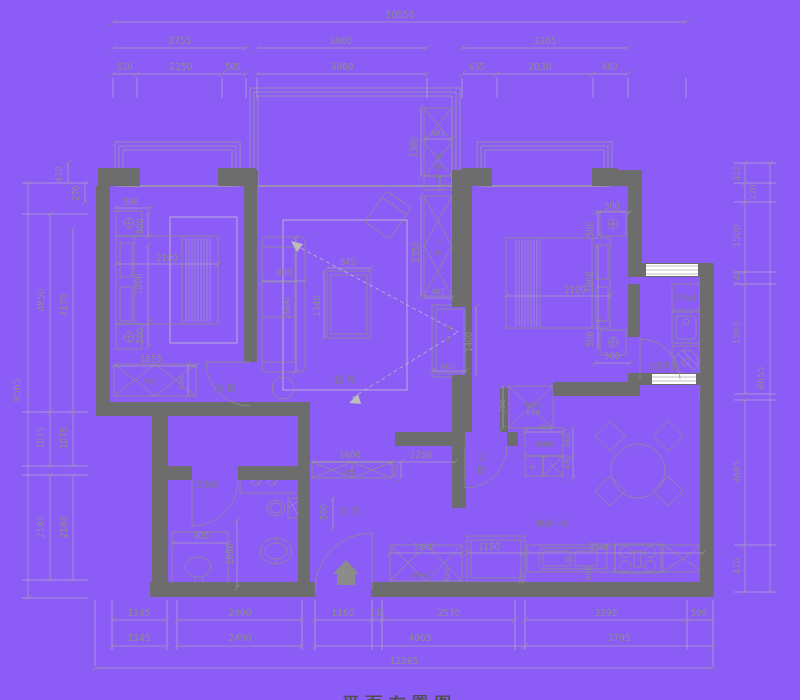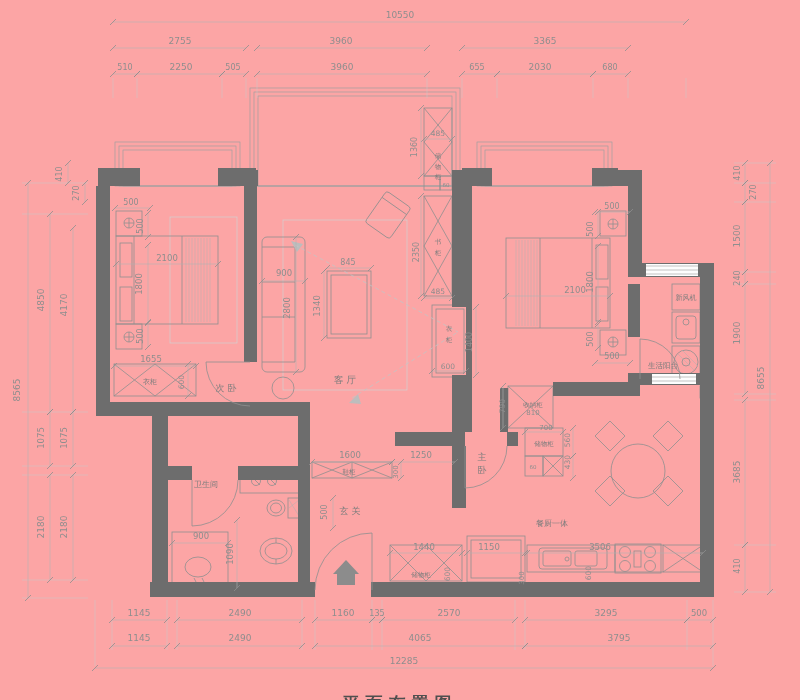--- a/index.html
+++ b/index.html
@@ -1,16 +1,16 @@
 <!DOCTYPE html>
 <html><head>
 <meta charset="utf-8">
 <style>
   html,body{margin:0;padding:0;background:#ffffff;}
-  .stage{position:relative;width:800px;height:700px;background:#fca5a5;overflow:hidden;
+  .stage{position:relative;width:800px;height:700px;background:#8b5cf6;overflow:hidden;
          font-family:"DejaVu Sans", sans-serif;}
   svg{display:block;}
   text{font-family:"DejaVu Sans", sans-serif;}
 </style>
 </head>
 <body>
 
 <div class="stage">
   <figure style="margin:0">
     <svg id="plan" width="800" height="700" viewBox="0 0 800 700">

